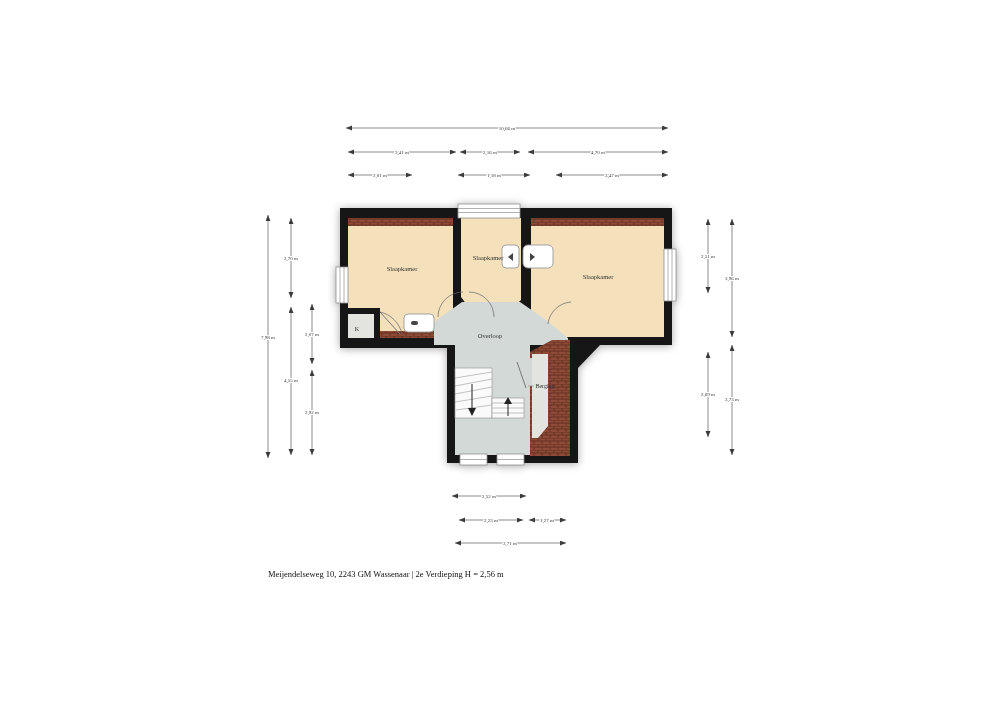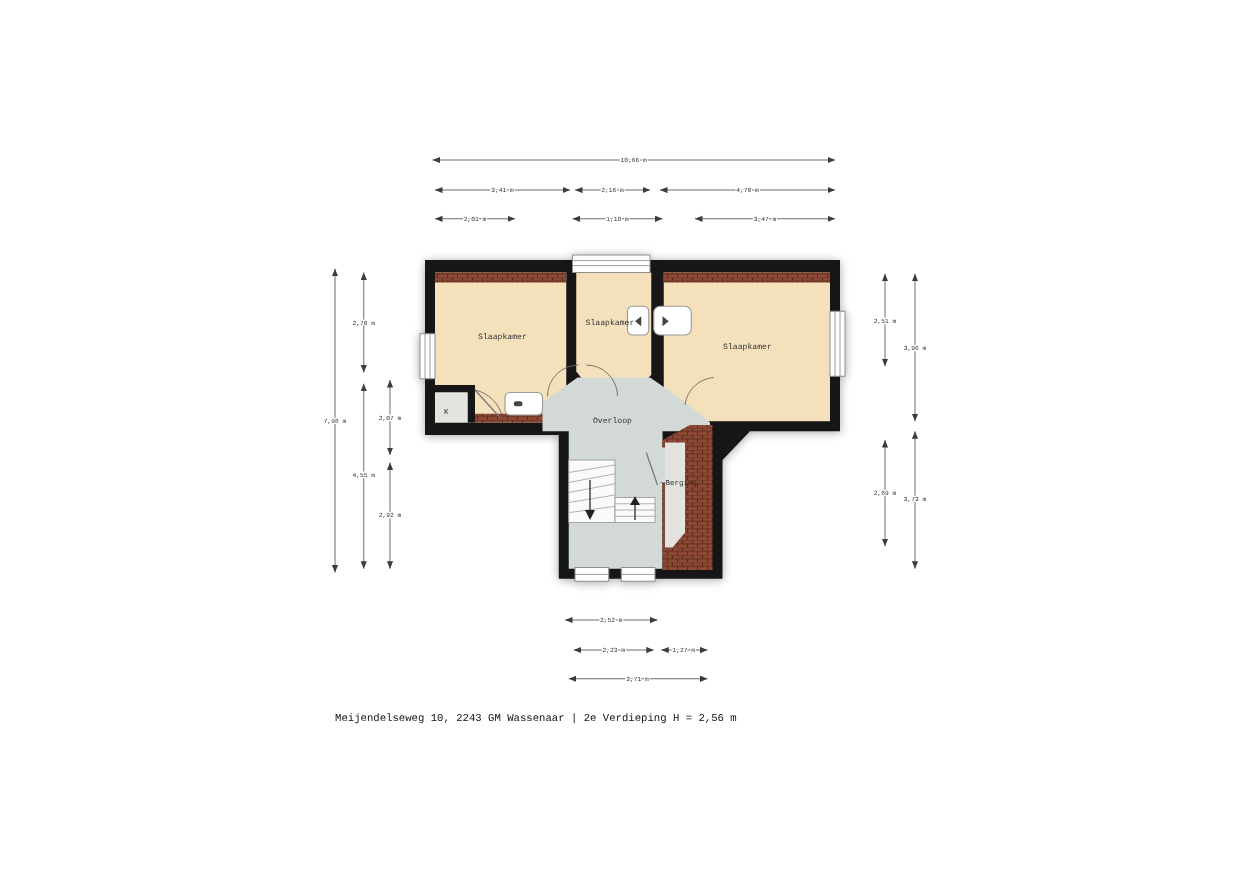--- a/index.html
+++ b/index.html
@@ -1,17 +1,17 @@
 <!DOCTYPE html>
 <html style="--wall: #161616; --room: #f4e0ba; --hall: #d3d9d6; --storage: #e3e4df; --brick: #8d4a36; --brick_line: #5e2a1b; --dim: #3c3c3c; --frame: #8f8f8f;"><head>
 <meta charset="utf-8">
 <style>
   html,body{margin:0;padding:0;background:#ffffff;}
   .canvas{position:relative;width:1000px;height:707px;background:#fff;overflow:hidden;
-          font-family:Liberation Mono, monospace;}
+          font-family:Liberation Serif, serif;}
   svg{position:absolute;left:0;top:0;}
   .building-base{fill:var(--wall,#161616);}
   .shadowed{filter:drop-shadow(0 1px 4px rgba(0,0,0,0.35));}
   .room{fill:var(--room,#f4e0ba);}
   .hall{fill:var(--hall,#d3d9d6);}
   .storage{fill:var(--storage,#e3e4df);}
   .closet-fill{fill:var(--storage,#e3e4df);}
   .wallpatch{fill:var(--wall,#161616);}
   .brick{fill:url(#brickpat);}
   .win{fill:#ffffff;stroke:var(--frame,#8f8f8f);stroke-width:0.8;}

